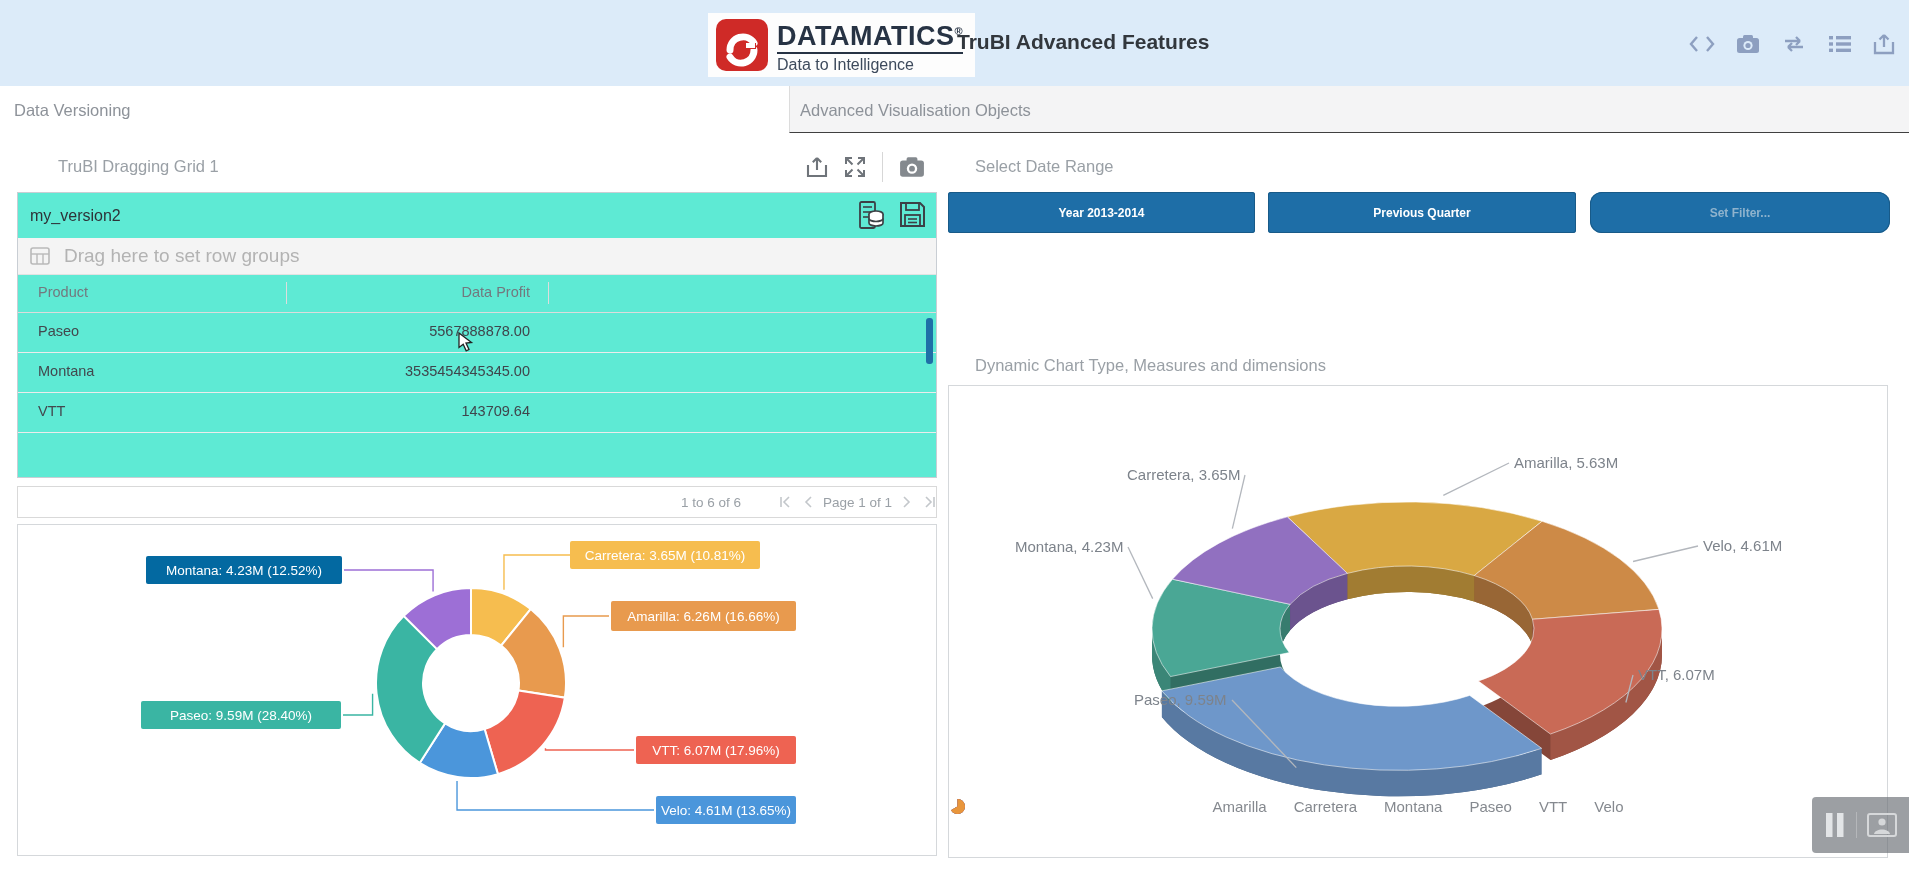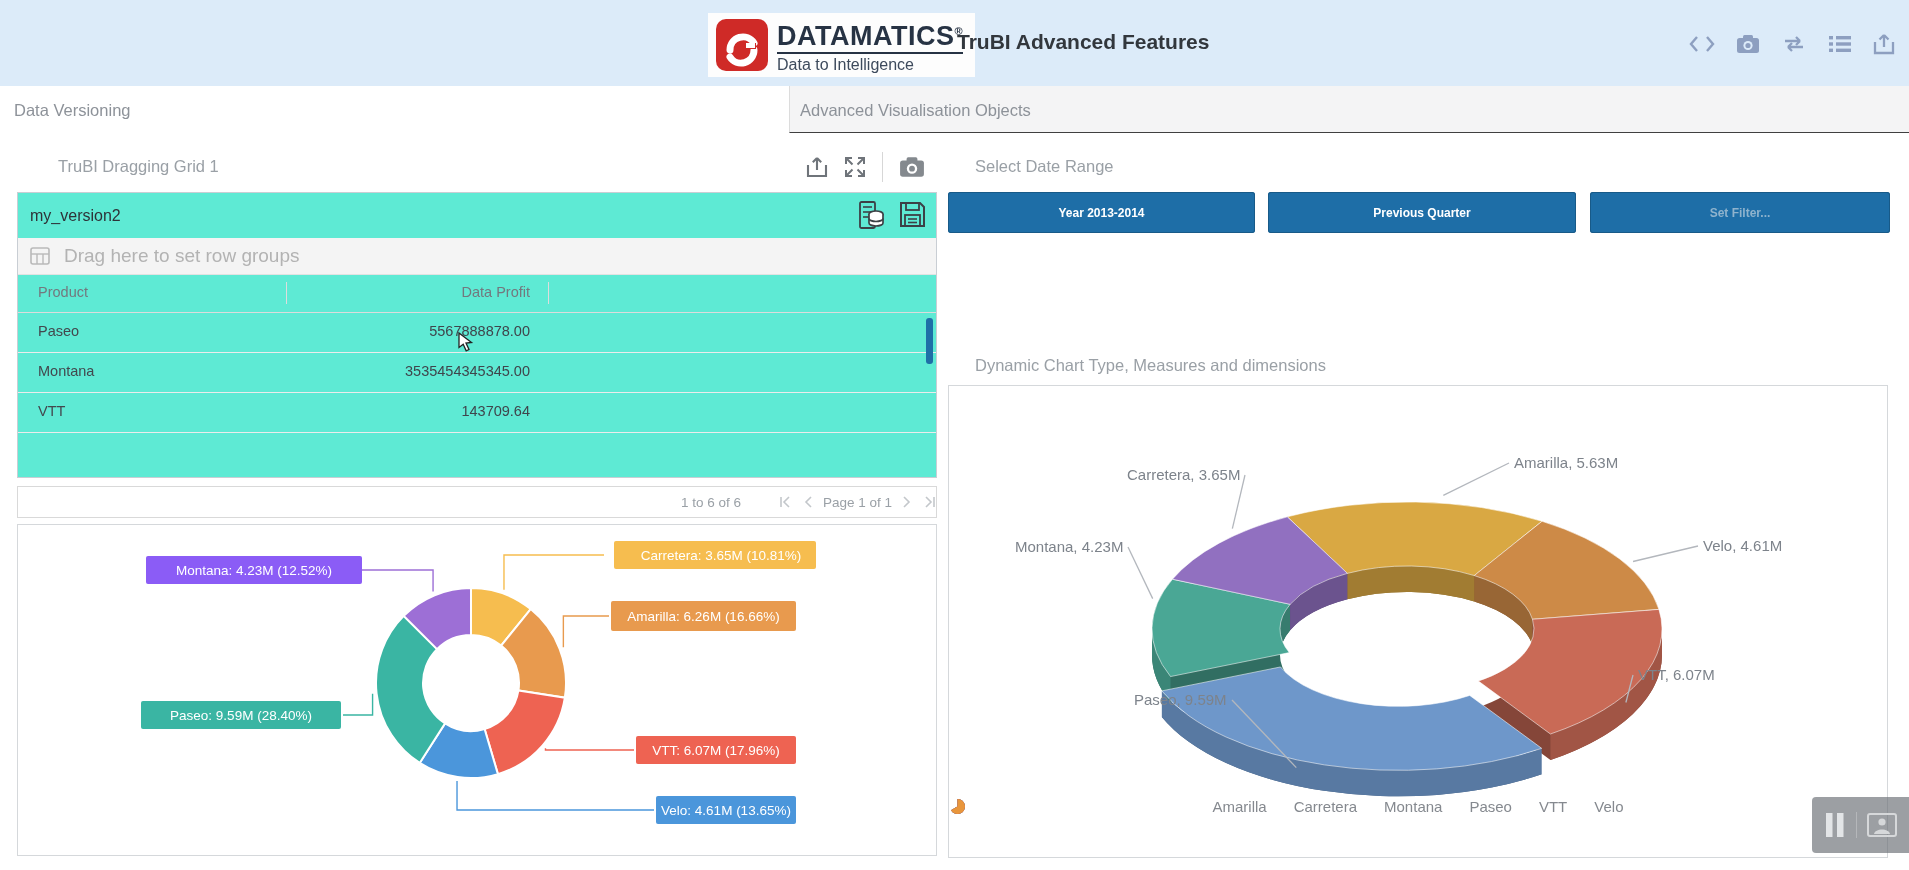--- a/index.html
+++ b/index.html
@@ -65,21 +65,21 @@
   .chart-panel svg{position:absolute;left:0;top:0;}
   .badge{position:absolute;color:#fff;font-size:13.5px;text-align:center;border-radius:2px;
     display:flex;align-items:center;justify-content:center;white-space:nowrap;}
 
   .cursor{position:absolute;left:458px;top:332px;z-index:40;}
 
   
   .btn{position:absolute;top:192px;height:41px;background:#1e6ea7;border-radius:3px;color:#fff;
     font-size:12px;font-weight:bold;display:flex;align-items:center;justify-content:center;
     box-shadow:inset 0 0 0 1px #185a88;}
-  .btn.disabled{color:#8fb3cd;font-weight:bold;}
+  .btn.disabled{color:#8fb3cd;font-weight:bold;border-radius:12px;}
   .chart3d-panel{position:absolute;left:948px;top:385px;width:940px;height:473px;background:#fff;
     border:1px solid #d5d8db;box-sizing:border-box;}
   .chart3d-panel svg{position:absolute;left:0;top:0;}
   .lbl3d{position:absolute;font-size:15px;color:#7d838b;white-space:nowrap;}
   .legend{position:absolute;left:0;top:412px;width:938px;display:flex;justify-content:center;
     gap:27px;align-items:center;}
   .legend-item{display:flex;align-items:center;gap:7px;font-size:15px;color:#85898f;}
 
   
   .recorder{position:absolute;left:1812px;top:797px;width:97px;height:56px;background:rgba(104,109,115,.66);
@@ -257,26 +257,26 @@
         <polyline points="616,225 527.466308769347,225 527.466308769347,223.23625417103796" fill="none" stroke="#ee6352" stroke-width="1.4"></polyline>
         <path d="M546.8582384894752,172.6843817592977 A95,95 0 0 1 479.9051386879282,249.11044677853002 L466.59417533705846,204.03475205652043 A48,48 0 0 0 500.4231099736296,165.41947709943463 Z" fill="#ee6352" stroke="#fff" stroke-width="2"></path>
         <polyline points="636,285 439.01998724165776,285 439.01998724165776,256.00795499997224" fill="none" stroke="#4b96db" stroke-width="1.4"></polyline>
         <path d="M479.9051386879282,249.11044677853002 A95,95 0 0 1 401.69391401270906,237.95427155984044 L427.0769249748425,198.39794773549832 A48,48 0 0 0 466.59417533705846,204.03475205652043 Z" fill="#4b96db" stroke="#fff" stroke-width="2"></path>
         <polyline points="325,190 354.57756265020623,190 354.57756265020623,168.67819395431263" fill="none" stroke="#3ab5a3" stroke-width="1.4"></polyline>
         <path d="M401.69391401270906,237.95427155984044 A95,95 0 0 1 385.74049407303096,90.90932358024689 L419.01624963689983,124.10155296686159 A48,48 0 0 0 427.0769249748425,198.39794773549832 Z" fill="#3ab5a3" stroke="#fff" stroke-width="2"></path>
         <polyline points="326,45 415.0568791055543,45 415.0568791055543,66.55974859620366" fill="none" stroke="#9d6fd6" stroke-width="1.4"></polyline>
         <path d="M385.74049407303096,90.90932358024689 A95,95 0 0 1 453,63 L453,110 A48,48 0 0 0 419.01624963689983,124.10155296686159 Z" fill="#9d6fd6" stroke="#fff" stroke-width="2"></path>
       </svg>
     <div id="left-chart-badges">
-        <div class="badge" style="left: 596px; top: 16px; width: 190px; height: 28px; background: rgb(246, 189, 79); padding-left: 12px;">Carretera: 3.65M (10.81%)</div>
+        <div class="badge" style="left: 552px; top: 16px; width: 190px; height: 28px; background: rgb(246, 189, 79);">Carretera: 3.65M (10.81%)</div>
         <div class="badge" style="left: 593px; top: 76px; width: 185px; height: 30px; background: rgb(232, 154, 78);">Amarilla: 6.26M (16.66%)</div>
         <div class="badge" style="left: 618px; top: 211px; width: 160px; height: 28px; background: rgb(238, 99, 82);">VTT: 6.07M (17.96%)</div>
         <div class="badge" style="left: 638px; top: 271px; width: 140px; height: 28px; background: rgb(75, 150, 219);">Velo: 4.61M (13.65%)</div>
         <div class="badge" style="left: 123px; top: 176px; width: 200px; height: 28px; background: rgb(58, 181, 163);">Paseo: 9.59M (28.40%)</div>
-        <div class="badge" style="left: 128px; top: 31px; width: 216px; height: 28px; background: #8b5cf6; text-align: center;">Montana: 4.23M (12.52%)</div>
+        <div class="badge" style="left: 128px; top: 31px; width: 196px; height: 28px; background: #0369a1; text-align: center;">Montana: 4.23M (12.52%)</div>
       </div>
   </div>
 
   <svg class="cursor" width="19" height="20" viewBox="0 0 19 20">
     <path d="M1,1 L1,15.5 L5.2,12.2 L8.2,18.8 L11,17.5 L8,11 L13.5,10.5 Z" fill="#fff" stroke="#222" stroke-width="1.3"></path>
   </svg>
 
   <div class="sec-title" style="left:975px;top:157px;">Select Date Range</div>
 
   <div class="btn" style="left:948px;width:307px;">Year 2013-2014</div>

